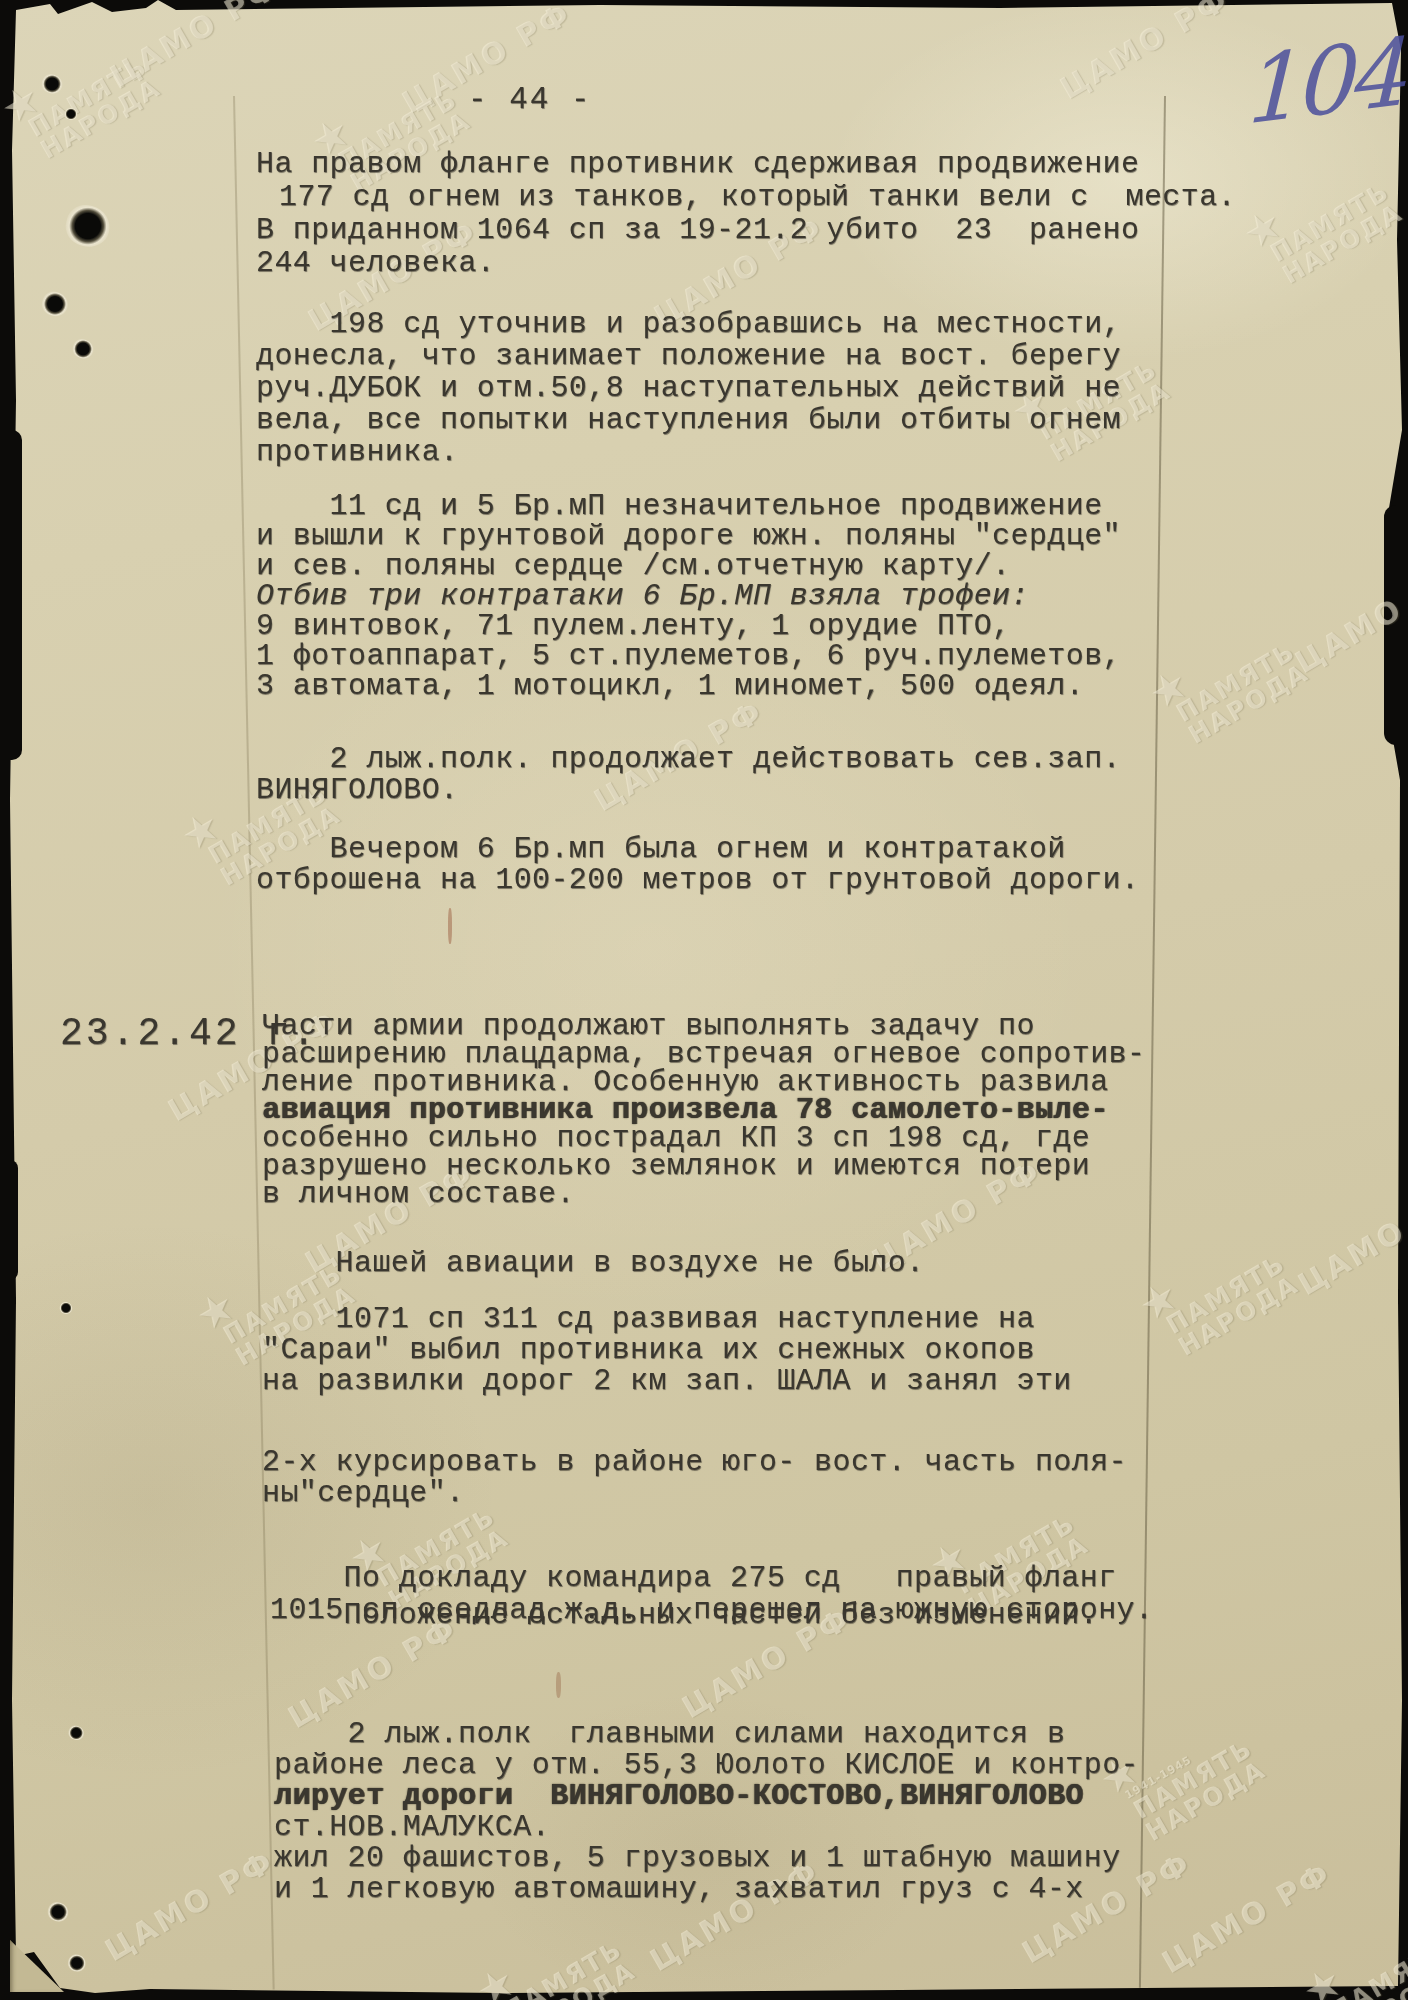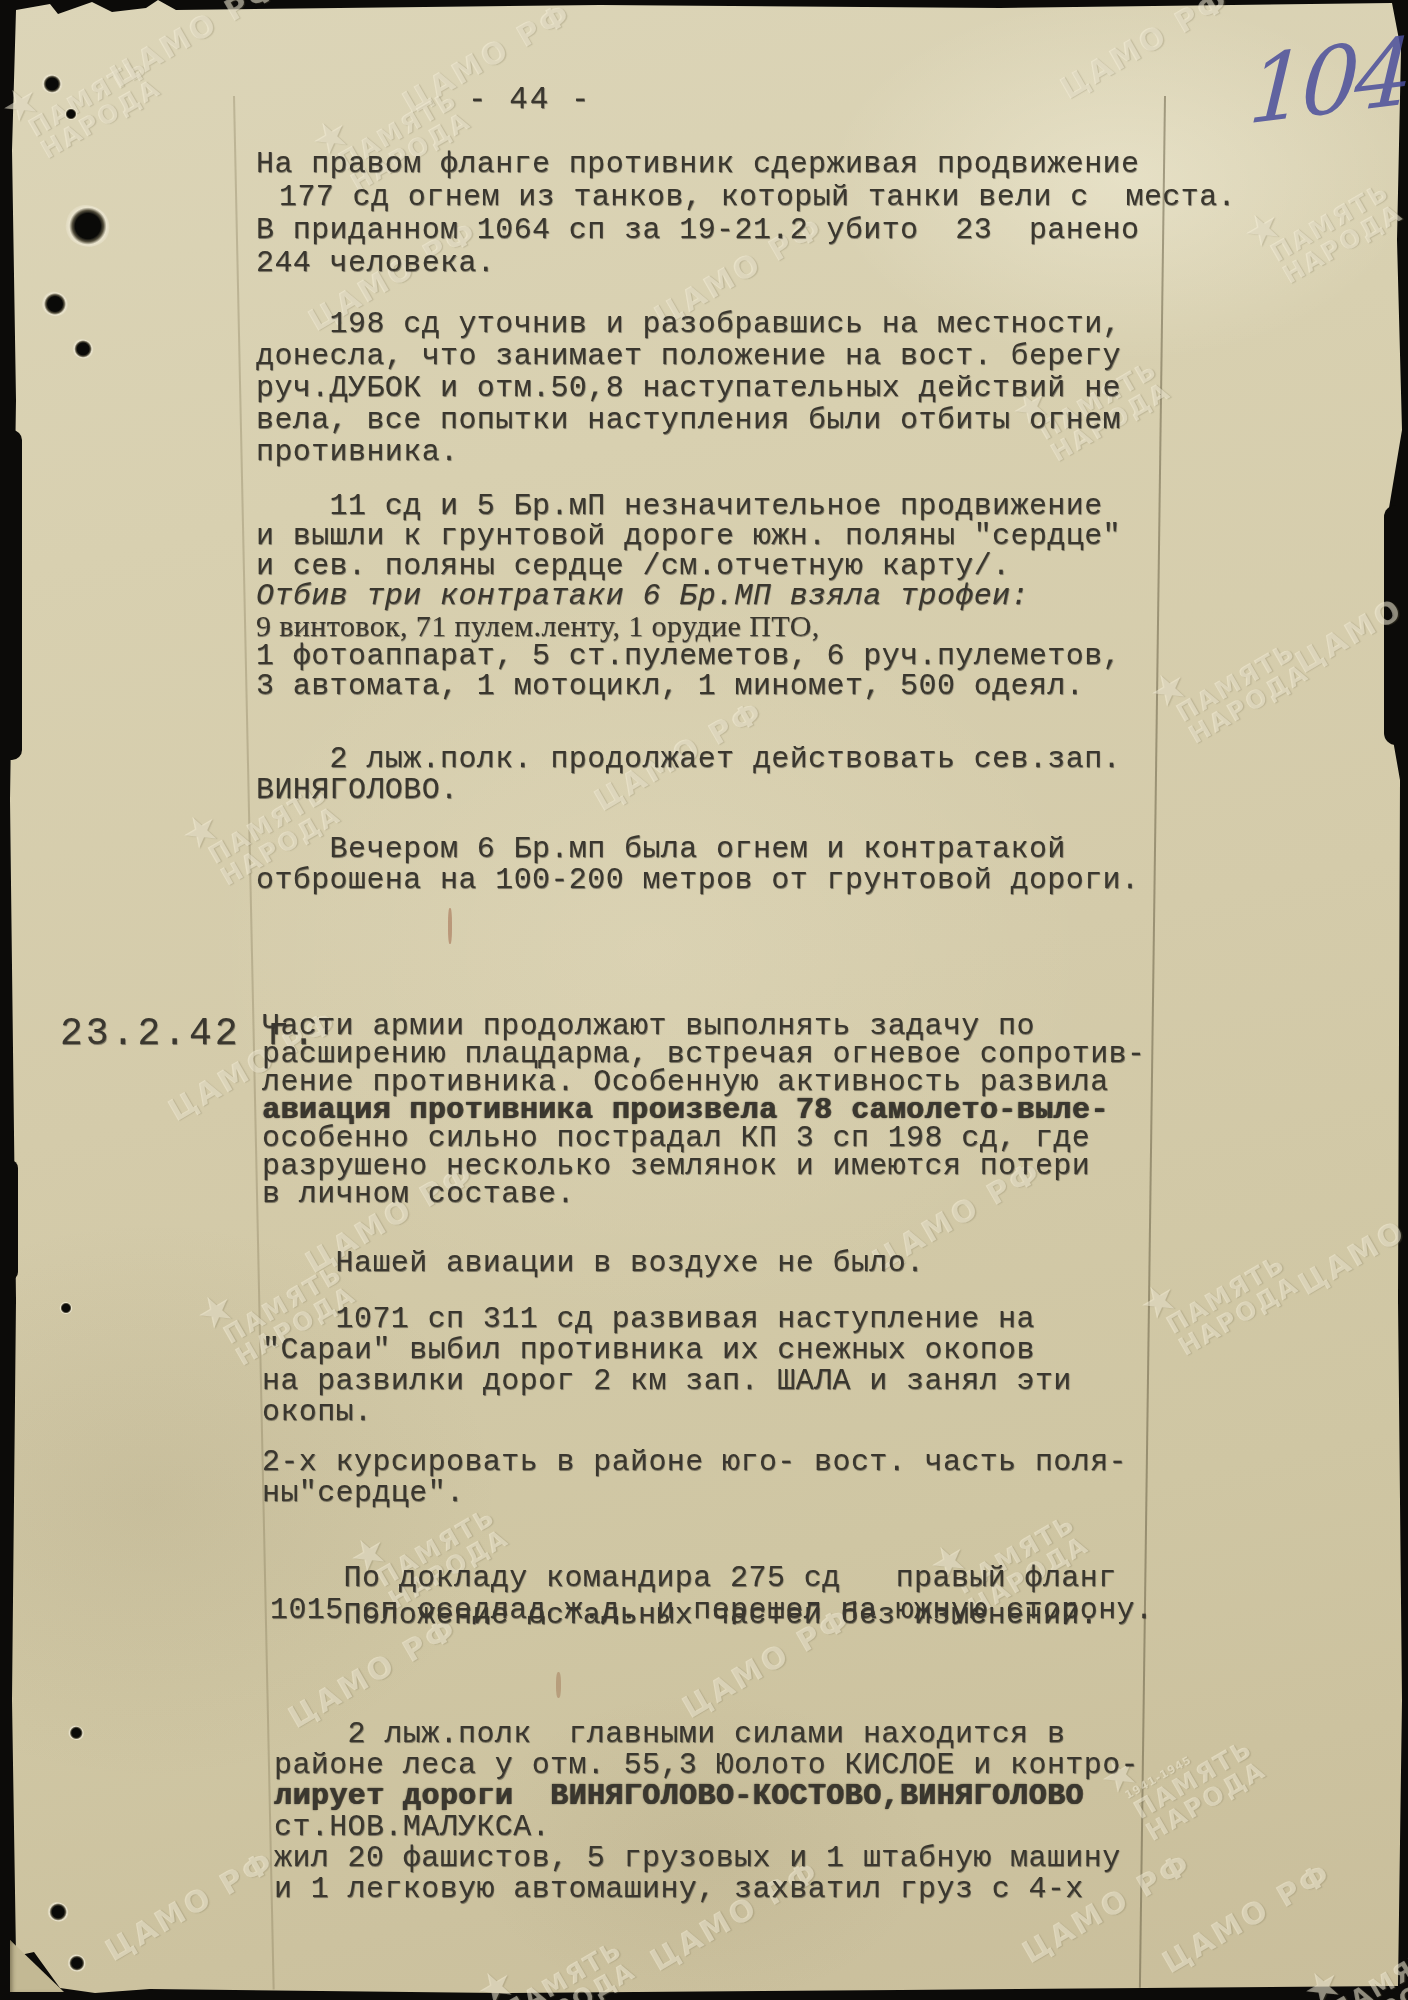--- a/index.html
+++ b/index.html
@@ -199,21 +199,21 @@
           <div class="line" style="line-height: 32px;">донесла, что занимает положение на вост. берегу</div>
           <div class="line" style="line-height: 32px;">руч.ДУБОК и отм.50,8 наступательных действий не</div>
           <div class="line" style="line-height: 32px;">вела, все попытки наступления были отбиты огнем</div>
           <div class="line" style="line-height: 32px;">противника.</div>
         </div>
         <div class="para" style="top: 491px; left: 256px;">
           <div class="line" style="line-height: 30px;">    11 сд и 5 Бр.мП незначительное продвижение</div>
           <div class="line" style="line-height: 30px;">и вышли к грунтовой дороге южн. поляны "сердце"</div>
           <div class="line" style="line-height: 30px;">и сев. поляны сердце /см.отчетную карту/.</div>
           <div class="line" style="line-height: 30px; font-style: italic;">Отбив три контратаки 6 Бр.МП взяла трофеи:</div>
-          <div class="line" style="line-height: 30px; font-family: Liberation Serif, serif;">9 винтовок, 71 пулем.ленту, 1 орудие ПТО,</div>
+          <div class="line" style="line-height: 30px;">9 винтовок, 71 пулем.ленту, 1 орудие ПТО,</div>
           <div class="line" style="line-height: 30px;">1 фотоаппарат, 5 ст.пулеметов, 6 руч.пулеметов,</div>
           <div class="line" style="line-height: 30px;">3 автомата, 1 мотоцикл, 1 миномет, 500 одеял.</div>
         </div>
         <div class="para" style="top: 744px; left: 256px;">
           <div class="line" style="line-height: 31px;">    2 лыж.полк. продолжает действовать сев.зап.</div>
           <div class="line" style="line-height: 31px;">ВИНЯГОЛОВО.</div>
         </div>
         <div class="para" style="top: 834px; left: 256px;">
           <div class="line" style="line-height: 31px;">    Вечером 6 Бр.мп была огнем и контратакой</div>
           <div class="line" style="line-height: 31px;">отброшена на 100-200 метров от грунтовой дороги.</div>
@@ -227,21 +227,20 @@
           <div class="line" style="line-height: 28px;">разрушено несколько землянок и имеются потери</div>
           <div class="line" style="line-height: 28px;">в личном составе.</div>
         </div>
         <div class="para" style="top: 1248px; left: 262px;">
           <div class="line" style="line-height: 31px;">    Нашей авиации в воздухе не было.</div>
         </div>
         <div class="para" style="top: 1304px; left: 262px;">
           <div class="line" style="line-height: 31px;">    1071 сп 311 сд развивая наступление на</div>
           <div class="line" style="line-height: 31px;">"Сараи" выбил противника их снежных окопов</div>
           <div class="line" style="line-height: 31px;">на развилки дорог 2 км зап. ШАЛА и занял эти</div>
-          <div class="line" style="line-height: 31px;">окопы.</div>
         </div>
         <div class="para" style="top: 1447px; left: 262px;">
           <div class="line" style="line-height: 31px;">2-х курсировать в районе юго- вост. часть поля-</div>
           <div class="line" style="line-height: 31px;">ны"сердце".</div>
         </div>
         <div class="para" style="top: 1562px; left: 270px;">
           <div class="line" style="line-height: 32px;">    По докладу командира 275 сд   правый фланг</div>
           <div class="line" style="line-height: 32px;">1015 сп оседлад ж.д. и перешел на южную сторону.</div>
         </div>
         <div class="para" style="top: 1576px; left: 270px; margin-top: 24px;">

